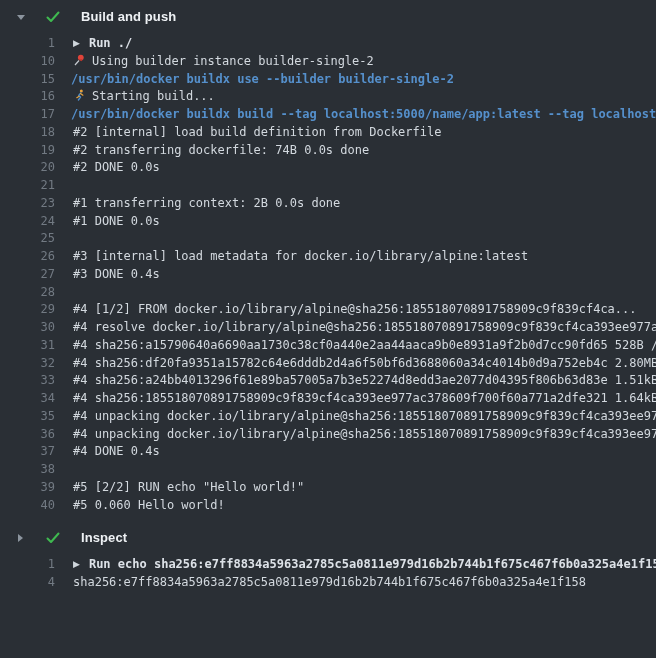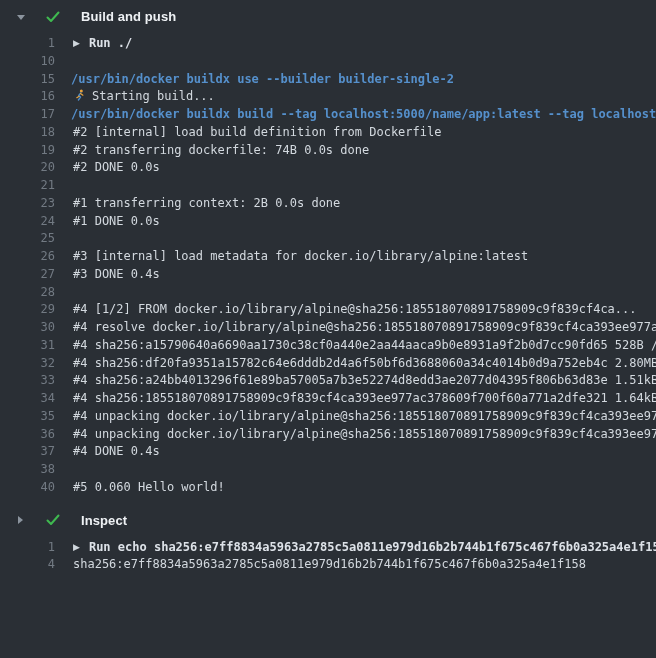--- a/index.html
+++ b/index.html
@@ -53,21 +53,25 @@
         </span>
         <span class="chk">
           <svg width="14" height="12" viewBox="0 0 14 12">
             <path d="M1.5 6.5 L5 10 L12.5 1.5" fill="none" stroke="#3fb950" stroke-width="2" stroke-linecap="round" stroke-linejoin="round"></path>
           </svg>
         </span>
         <span class="section-title">Build and push</span>
       </div>
       <div class="log-lines">
         <div class="log-row"><span class="gutter">1</span><span class="content runline"><span class="play-glyph">▶</span><span>Run ./</span></span></div>
-        <div class="log-row"><span class="gutter">10</span></div>
+        <div class="log-row"><span class="gutter">10</span><span class="content"><span class="inline-icon"><svg width="12" height="12" viewBox="0 0 12 12" style="display: inline-block;">
+                <line x1="6" y1="6.5" x2="2" y2="11" stroke="#c8ccd1" stroke-width="1.2"></line>
+                <circle cx="7.8" cy="3.6" r="2.9" fill="#e0443a"></circle>
+                <path d="M5.4 5.4 L8.6 7.3 L9.8 5.2" fill="#b6352c"></path>
+              </svg></span><span>Using builder instance builder-single-2</span></span></div>
         <div class="log-row"><span class="gutter">15</span><span class="content cmd"><span>/usr/bin/docker buildx use --builder builder-single-2</span></span></div>
         <div class="log-row"><span class="gutter">16</span><span class="content"><span class="inline-icon"><svg width="12" height="12" viewBox="0 0 12 12" style="display: inline-block;">
                 <circle cx="8.3" cy="2.1" r="1.5" fill="#e8a33d"></circle>
                 <path d="M7.8 3.9 L5.7 6.4 L7.5 8.1 L5.4 11" fill="none" stroke="#4e8cc8" stroke-width="1.4" stroke-linecap="round" stroke-linejoin="round"></path>
                 <path d="M7.5 4.6 L9.9 6.2 M6.2 7.3 L3.8 8.7" fill="none" stroke="#e8a33d" stroke-width="1.2" stroke-linecap="round"></path>
               </svg></span><span>Starting build...</span></span></div>
         <div class="log-row"><span class="gutter">17</span><span class="content cmd"><span>/usr/bin/docker buildx build --tag localhost:5000/name/app:latest --tag localhost:50</span></span></div>
         <div class="log-row"><span class="gutter">18</span><span class="content"><span>#2 [internal] load build definition from Dockerfile</span></span></div>
         <div class="log-row"><span class="gutter">19</span><span class="content"><span>#2 transferring dockerfile: 74B 0.0s done</span></span></div>
         <div class="log-row"><span class="gutter">20</span><span class="content"><span>#2 DONE 0.0s</span></span></div>
@@ -81,20 +85,21 @@
         <div class="log-row"><span class="gutter">29</span><span class="content"><span>#4 [1/2] FROM docker.io/library/alpine@sha256:185518070891758909c9f839cf4ca...</span></span></div>
         <div class="log-row"><span class="gutter">30</span><span class="content"><span>#4 resolve docker.io/library/alpine@sha256:185518070891758909c9f839cf4ca393ee977ac3</span></span></div>
         <div class="log-row"><span class="gutter">31</span><span class="content"><span>#4 sha256:a15790640a6690aa1730c38cf0a440e2aa44aaca9b0e8931a9f2b0d7cc90fd65 528B / 5</span></span></div>
         <div class="log-row"><span class="gutter">32</span><span class="content"><span>#4 sha256:df20fa9351a15782c64e6dddb2d4a6f50bf6d3688060a34c4014b0d9a752eb4c 2.80MB /</span></span></div>
         <div class="log-row"><span class="gutter">33</span><span class="content"><span>#4 sha256:a24bb4013296f61e89ba57005a7b3e52274d8edd3ae2077d04395f806b63d83e 1.51kB /</span></span></div>
         <div class="log-row"><span class="gutter">34</span><span class="content"><span>#4 sha256:185518070891758909c9f839cf4ca393ee977ac378609f700f60a771a2dfe321 1.64kB /</span></span></div>
         <div class="log-row"><span class="gutter">35</span><span class="content"><span>#4 unpacking docker.io/library/alpine@sha256:185518070891758909c9f839cf4ca393ee977a</span></span></div>
         <div class="log-row"><span class="gutter">36</span><span class="content"><span>#4 unpacking docker.io/library/alpine@sha256:185518070891758909c9f839cf4ca393ee977a</span></span></div>
         <div class="log-row"><span class="gutter">37</span><span class="content"><span>#4 DONE 0.4s</span></span></div>
         <div class="log-row"><span class="gutter">38</span><span class="content"><span></span></span></div>
+        <div class="log-row"><span class="gutter">39</span><span class="content"><span>#5 [2/2] RUN echo "Hello world!"</span></span></div>
         <div class="log-row"><span class="gutter">40</span><span class="content"><span>#5 0.060 Hello world!</span></span></div>
       </div>
     </div>
     <div class="section">
       <div class="section-header">
         <span class="chev">
           <svg width="8" height="10" viewBox="0 0 8 10">
             <polygon points="2,1 7,5 2,9" fill="#8b949e"></polygon>
           </svg>
         </span>

